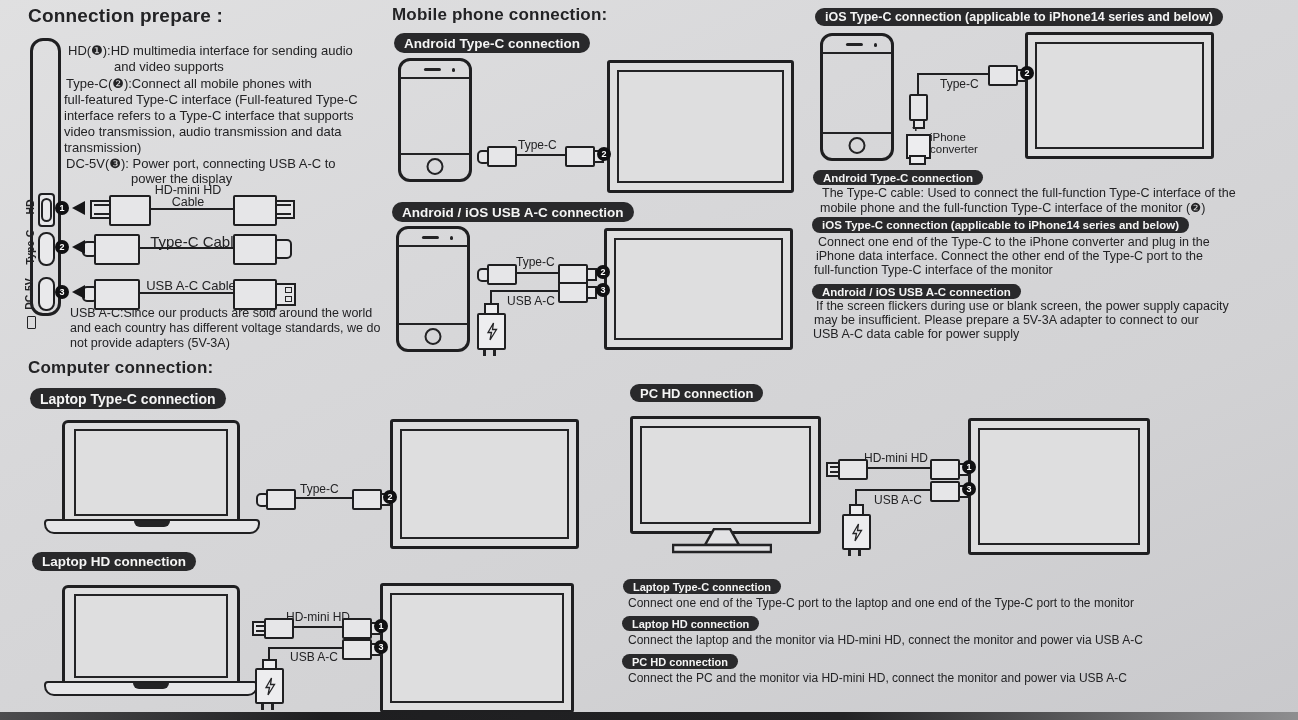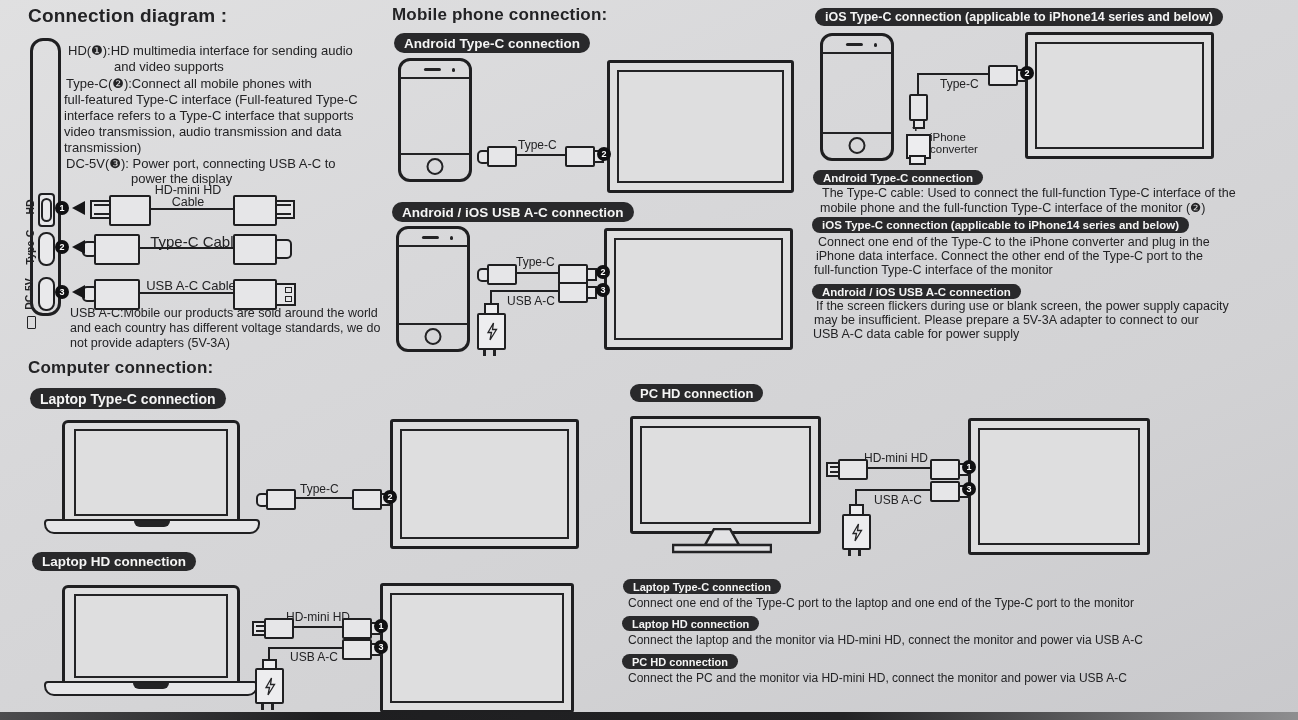--- a/index.html
+++ b/index.html
@@ -49,21 +49,21 @@
   .convtab{position:absolute;border:2px solid var(--line,#1f1f21);background:#ededef;}
   .usbicon{position:absolute;width:7px;height:11px;border:1.5px solid #232325;border-radius:1px;}
   .footerbar{position:absolute;left:0;bottom:0;width:100%;height:8px;
              background:linear-gradient(90deg,#4c4c4e,#1e1e20 25%,#232325 65%,#8e8e90 100%);}
 </style>
 </head>
 <body>
 
 <div class="page">
 
-  <div class="h1" style="left:28px;top:5px;font-size:19px;">Connection diagram :</div>
+  <div class="h1" style="left:28px;top:5px;font-size:19px;">Connection prepare :</div>
 
   <div class="sidepanel" style="left:30px;top:38px;width:25px;height:272px;"></div>
 
   <div class="txt" style="left:68px;top:43px;font-size:13px;">HD(❶):HD multimedia interface for sending audio</div>
   <div class="txt" style="left:114px;top:59px;font-size:13px;">and video supports</div>
   <div class="txt" style="left:66px;top:76px;font-size:13px;">Type-C(❷):Connect all mobile phones with</div>
   <div class="txt" style="left:64px;top:108px;font-size:13px;">interface refers to a Type-C interface that supports</div>
   <div class="txt" style="left:64px;top:92px;font-size:13px;">full-featured Type-C interface (Full-featured Type-C</div>
   <div class="txt" style="left:64px;top:124px;font-size:13px;">video transmission, audio transmission and data</div>
   <div class="txt" style="left:64px;top:140px;font-size:13px;">transmission)</div>
@@ -101,21 +101,21 @@
 
   <span class="pnum" style="left:55px;top:285px;">3</span>
   <span class="tri" style="left:72px;top:285px;"></span>
   <span class="ctip rnd" style="left:82px;top:286px;width:12px;height:12px;"></span>
   <span class="cbody" style="left:94px;top:279px;width:42px;height:27px;"></span>
   <span class="hline" style="left:136px;top:292px;width:97px;"></span>
   <span class="cbody" style="left:233px;top:279px;width:40px;height:27px;"></span>
   <span class="ctip usba" style="left:273px;top:283px;width:19px;height:19px;"></span>
   <div class="txt ctr" style="left:145px;top:278px;width:92px;font-size:13px;">USB A-C Cable</div>
 
-  <div class="txt" style="left:70px;top:306px;font-size:12.5px;">USB A-C:Mobile our products are sold around the world</div>
+  <div class="txt" style="left:70px;top:306px;font-size:12.5px;">USB A-C:Since our products are sold around the world</div>
   <div class="txt" style="left:70px;top:321px;font-size:12.5px;">and each country has different voltage standards, we do</div>
   <div class="txt" style="left:70px;top:336px;font-size:12.5px;">not provide adapters (5V-3A)</div>
 
   <div class="h1" style="left:392px;top:5px;font-size:17px;">Mobile phone connection:</div>
   <div class="badge" style="left:394px;top:33px;height:20px;font-size:13.5px;">Android Type-C connection</div>
 
   <div class="phone" style="left:398px;top:58px;width:68px;height:118px;">
     <i class="spk"></i>
       <i class="dot"></i>
     <i class="scr"></i>

